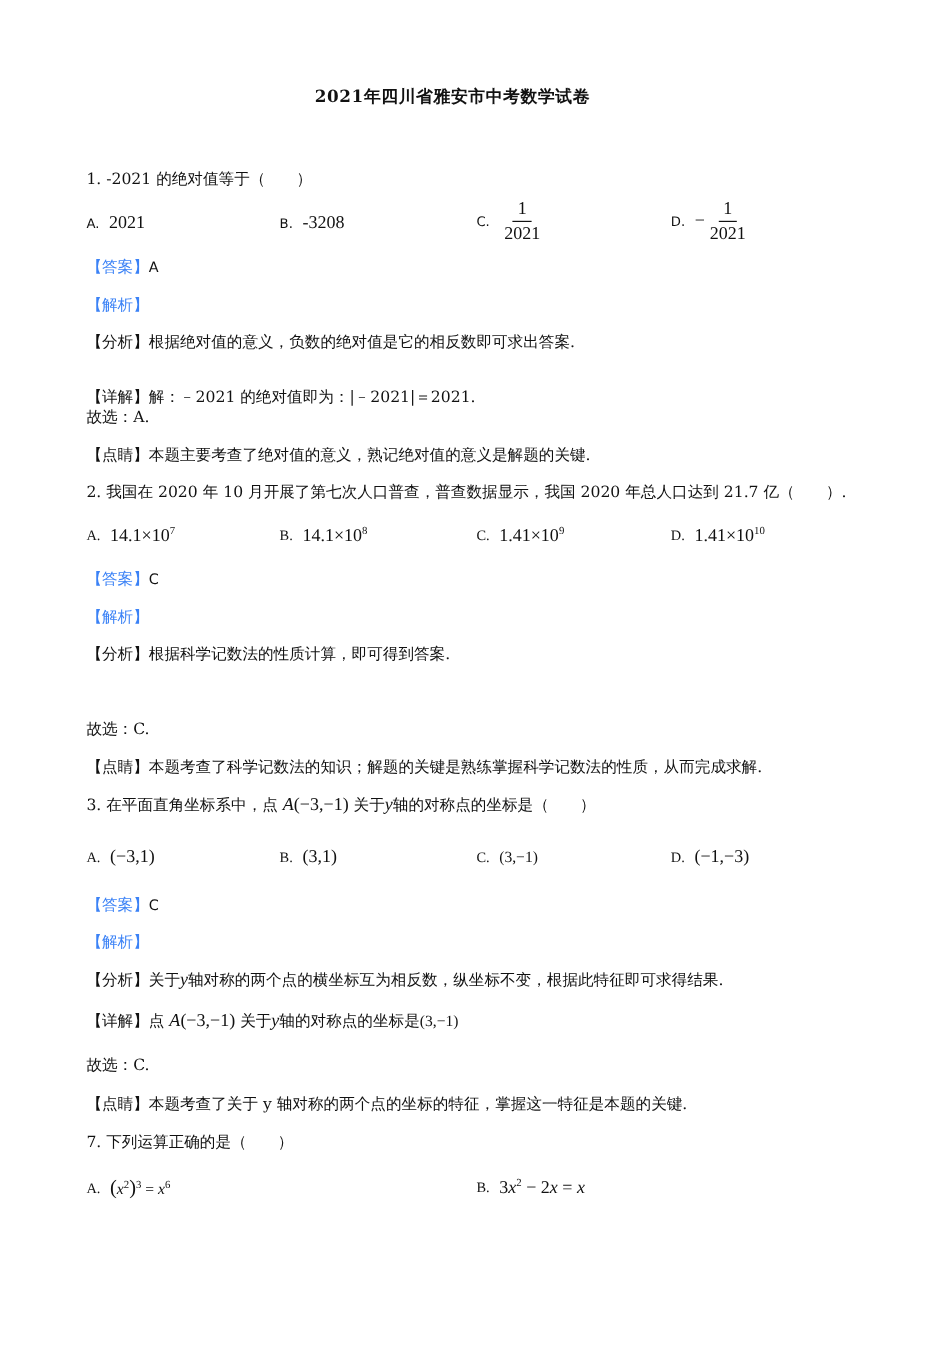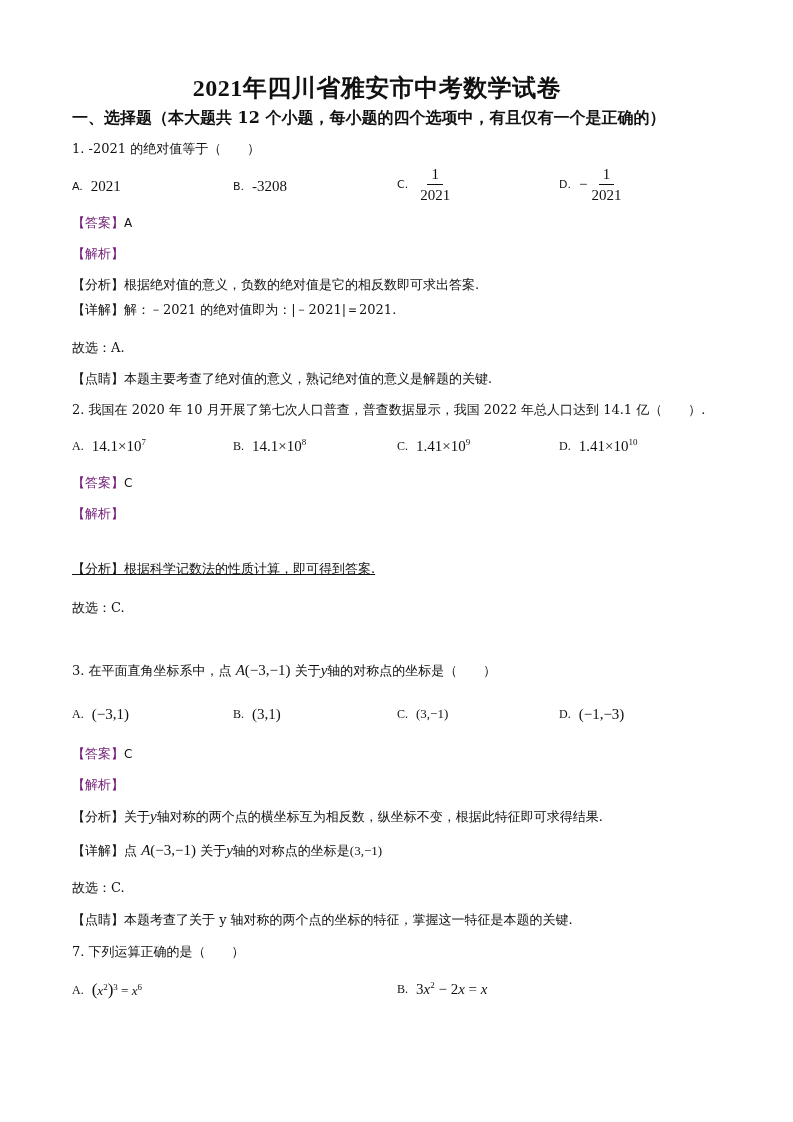--- a/index.html
+++ b/index.html
@@ -1,41 +1,40 @@
 <!DOCTYPE html>
 <html><head>
 <meta charset="utf-8">
 <style>
   html, body { margin: 0; padding: 0; background: #ffffff; }
   body { width: 793px; height: 1122px; position: relative; overflow: hidden;
          font-family: "DejaVu Serif", "Liberation Serif", serif; color: #111; }
   .page { position: absolute; left: 0; top: 0; width: 793px; height: 1122px; }
   .title { position: absolute; top: 72px; left: 0; width: 754px; text-align: center;
-           font-size: 24px; font-weight: bold; letter-spacing: 0.5px; font-family: Liberation Serif, serif; }
+           font-size: 14px; font-weight: bold; letter-spacing: 0.5px; }
   .section { position: absolute; left: 72px; top: 108px; font-size: 16px; font-weight: bold; }
   .line { position: absolute; left: 72px; font-size: 13px; white-space: nowrap; }
-  .blue { color: #701a75; text-align: center; }
+  .blue { color: #3b82f6; text-align: center; }
   .ans-val { font-family: "DejaVu Sans", "Liberation Sans", sans-serif; color: #111; font-size: 12px; }
   .opt { position: absolute; font-size: 13px; white-space: nowrap; display: flex; align-items: center; }
   .opt .lbl { font-family: "DejaVu Sans", "Liberation Sans", sans-serif; font-size: 11px; margin-right: 8px; }
   .opt .lbl.serif { font-family: "Liberation Serif", serif; font-size: 12px; }
   .math { font-family: "Liberation Serif", "DejaVu Serif", serif; font-size: 15px; }
   .frac { display: inline-flex; flex-direction: column; align-items: center; font-family: "Liberation Serif", serif; font-size: 15px; vertical-align: middle; }
   .frac .num { padding: 0 4px 2px; border-bottom: 1px solid #111; line-height: 16px; }
   .frac .den { padding: 2px 4px 0; line-height: 16px; }
   sup { font-size: 9px; }
   i.v { font-style: italic; }
 </style>
 </head>
 <body>
 
 <div class="page">
 
   <div class="title">2021年四川省雅安市中考数学试卷</div>
-  <div class="section">一、选择题（本大题共 12 个小题，每小题的四个选项中，有且仅有一个是正确的）</div>
 
   <div class="line" style="top:140px;">1. -2021 的绝对值等于（　　）</div>
   <div class="opt" style="left:72px; top:178px;">
     <span class="lbl">A.</span>
     <span class="math">2021</span>
   </div>
   <div class="opt" style="left:233px; top:178px;">
     <span class="lbl">B.</span>
     <span class="math">-3208</span>
   </div>
@@ -54,53 +53,56 @@
       <span class="den">2021</span>
     </span>
   </div>
   <div class="line" style="top:214px;">
     <span class="blue">【答案】</span><span class="ans-val">A</span>
   </div>
   <div class="line blue" style="top:245px;">【解析】</div>
   <div class="line" style="top:276px;">
     <span>【分析】</span><span>根据绝对值的意义，负数的绝对值是它的相反数即可求出答案.</span>
   </div>
-  <div class="line" style="top:301px;">
+  <div class="line" style="top:322px;">
     <span>【详解】</span><span>解：﹣2021 的绝对值即为：|﹣2021|＝2021.</span>
   </div>
   <div class="line" style="top:339px;">故选：A.</div>
   <div class="line" style="top:370px;text-align:center;">
     <span>【点睛】</span><span>本题主要考查了绝对值的意义，熟记绝对值的意义是解题的关键.</span>
   </div>
 
-  <div class="line" style="top:401px;">2. 我国在 2020 年 10 月开展了第七次人口普查，普查数据显示，我国 2022 年总人口达到 14.1 亿（　　）.</div>
+  <div class="line" style="top:401px;">2. 我国在 2020 年 10 月开展了第七次人口普查，普查数据显示，我国 2020 年总人口达到 21.7 亿（　　）.</div>
   <div class="opt" style="left:72px; top:437px;">
     <span class="lbl serif">A.</span>
     <span class="math"><span>14.1×10</span><sup>7</sup></span>
   </div>
   <div class="opt" style="left:233px; top:437px;">
     <span class="lbl serif">B.</span>
     <span class="math"><span>14.1×10</span><sup>8</sup></span>
   </div>
   <div class="opt" style="left:397px; top:437px;">
     <span class="lbl serif">C.</span>
     <span class="math"><span>1.41×10</span><sup>9</sup></span>
   </div>
   <div class="opt" style="left:559px; top:437px;">
     <span class="lbl serif">D.</span>
     <span class="math"><span>1.41×10</span><sup>10</sup></span>
   </div>
   <div class="line" style="top:474px;">
     <span class="blue">【答案】</span><span class="ans-val">C</span>
   </div>
   <div class="line blue" style="top:505px;">【解析】</div>
-  <div class="line" style="top:560px;text-decoration:underline;">
+  <div class="line" style="top:536px;">
     <span>【分析】</span><span>根据科学记数法的性质计算，即可得到答案.</span>
   </div>
   <div class="line" style="top:599px;">故选：C.</div>
+  <div class="line" style="top:630px;">
+    <span>【点睛】</span><span>本题考查了科学记数法的知识；解题的关键是熟练掌握科学记数法的性质，从而完成求解.</span>
+  </div>
 
   <div class="line" style="top:662px;text-align:right;">
     <span>3. 在平面直角坐标系中，点</span>
     <span class="math"><i class="v">A</i>(−3,−1)</span>
     <span>关于</span><i class="v math">y</i><span>轴的对称点的坐标是（　　）</span>
   </div>
   <div class="opt" style="left:72px; top:706px;">
     <span class="lbl serif">A.</span>
     <span class="math">(−3,1)</span>
   </div>

